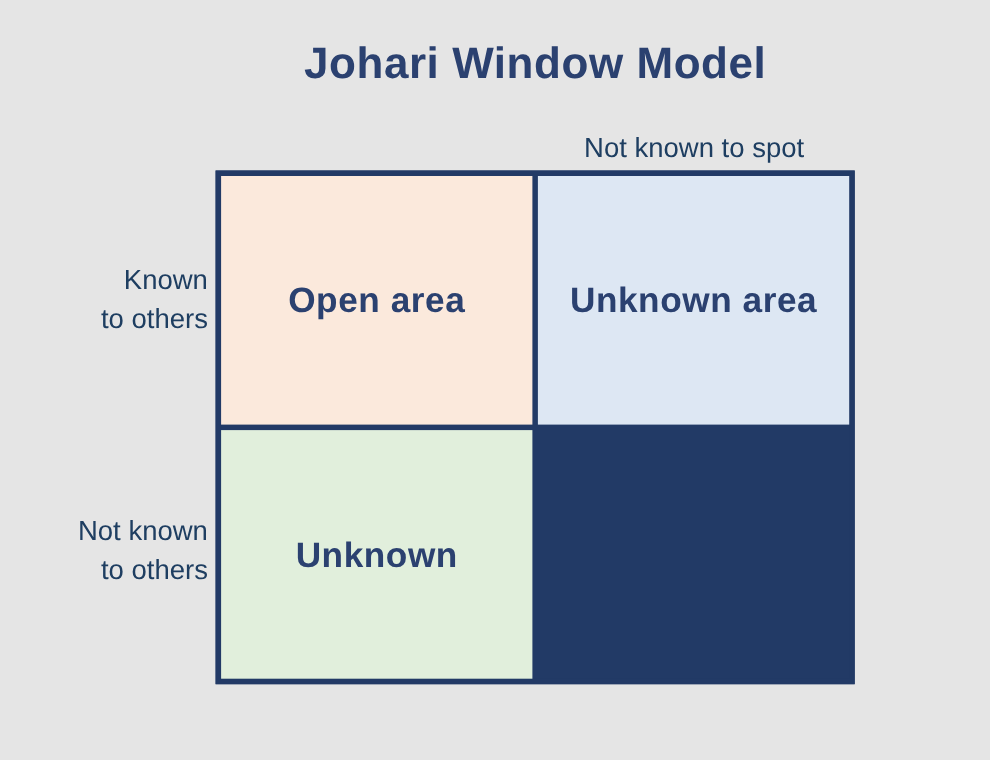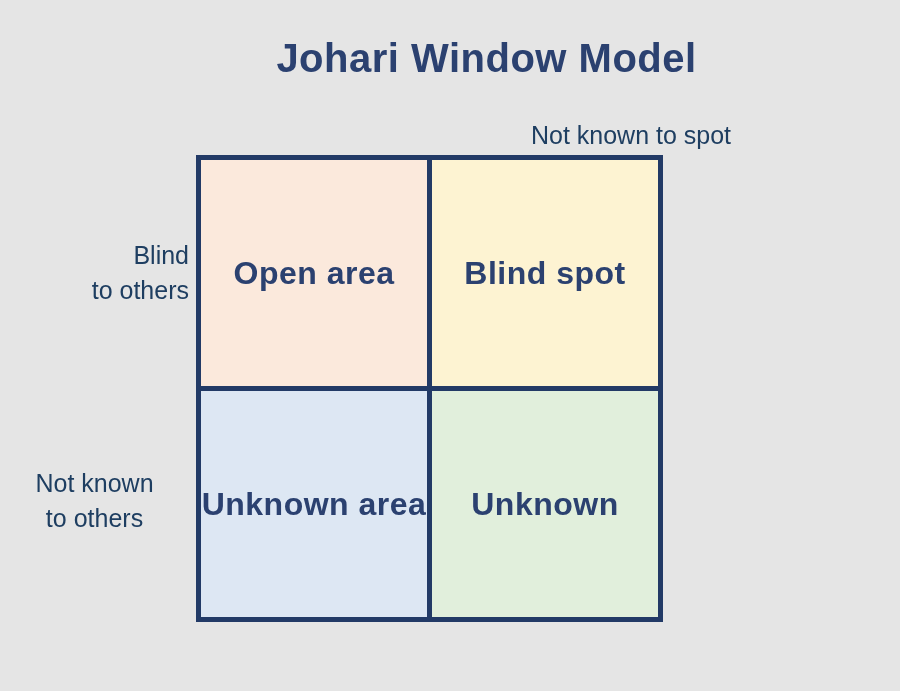--- a/index.html
+++ b/index.html
@@ -39,26 +39,26 @@
   .row-label {
     position: absolute;
     left: 0;
     width: 189px;
     text-align: right;
     font-size: 25px;
     font-weight: 400;
     line-height: 35px;
   }
   .row-label.row-1 { top: 238px; }
-  .row-label.row-2 { top: 466px; text-align: center; }
+  .row-label.row-2 { top: 466px; }
   .window {
     position: absolute;
     left: 196px;
     top: 155px;
-    width: 467px;
+    width: 581px;
     height: 467px;
     box-sizing: border-box;
     display: grid;
     grid-template-columns: 1fr 1fr;
     grid-template-rows: 1fr 1fr;
     gap: 5px;
     border: 5px solid;
   }
   .quadrant {
     display: flex;
@@ -74,34 +74,31 @@
 </head>
 <body>
 
 <div class="canvas" style="background-color: #e5e5e5;">
 
   <h1 class="title" style="color: rgb(43, 65, 112);">Johari Window Model</h1>
 
   <div class="col-header col-2" style="color: rgb(30, 62, 97);">Not known to spot</div>
 
   <div class="row-label row-1" style="color: rgb(30, 62, 97);">
-    <span>Blind</span><br>
+    <span>Known</span><br>
     <span>to others</span>
   </div>
   <div class="row-label row-2" style="color: rgb(30, 62, 97);">
     <span>Not known</span><br>
     <span>to others</span>
   </div>
 
   <div class="window" style="background-color: rgb(34, 58, 102); border-color: rgb(34, 58, 102);">
     <div class="quadrant" style="background-color: rgb(251, 233, 220);">
       <span class="q-label" style="color: rgb(43, 65, 112);">Open area</span>
-    </div>
-    <div class="quadrant" style="background-color: rgb(253, 243, 210);">
-      <span class="q-label" style="color: rgb(43, 65, 112);">Blind spot</span>
     </div>
     <div class="quadrant" style="background-color: rgb(221, 231, 243);">
       <span class="q-label" style="color: rgb(43, 65, 112);">Unknown area</span>
     </div>
     <div class="quadrant" style="background-color: rgb(225, 239, 220);">
       <span class="q-label" style="color: rgb(43, 65, 112);">Unknown</span>
     </div>
   </div>
 
 </div>

